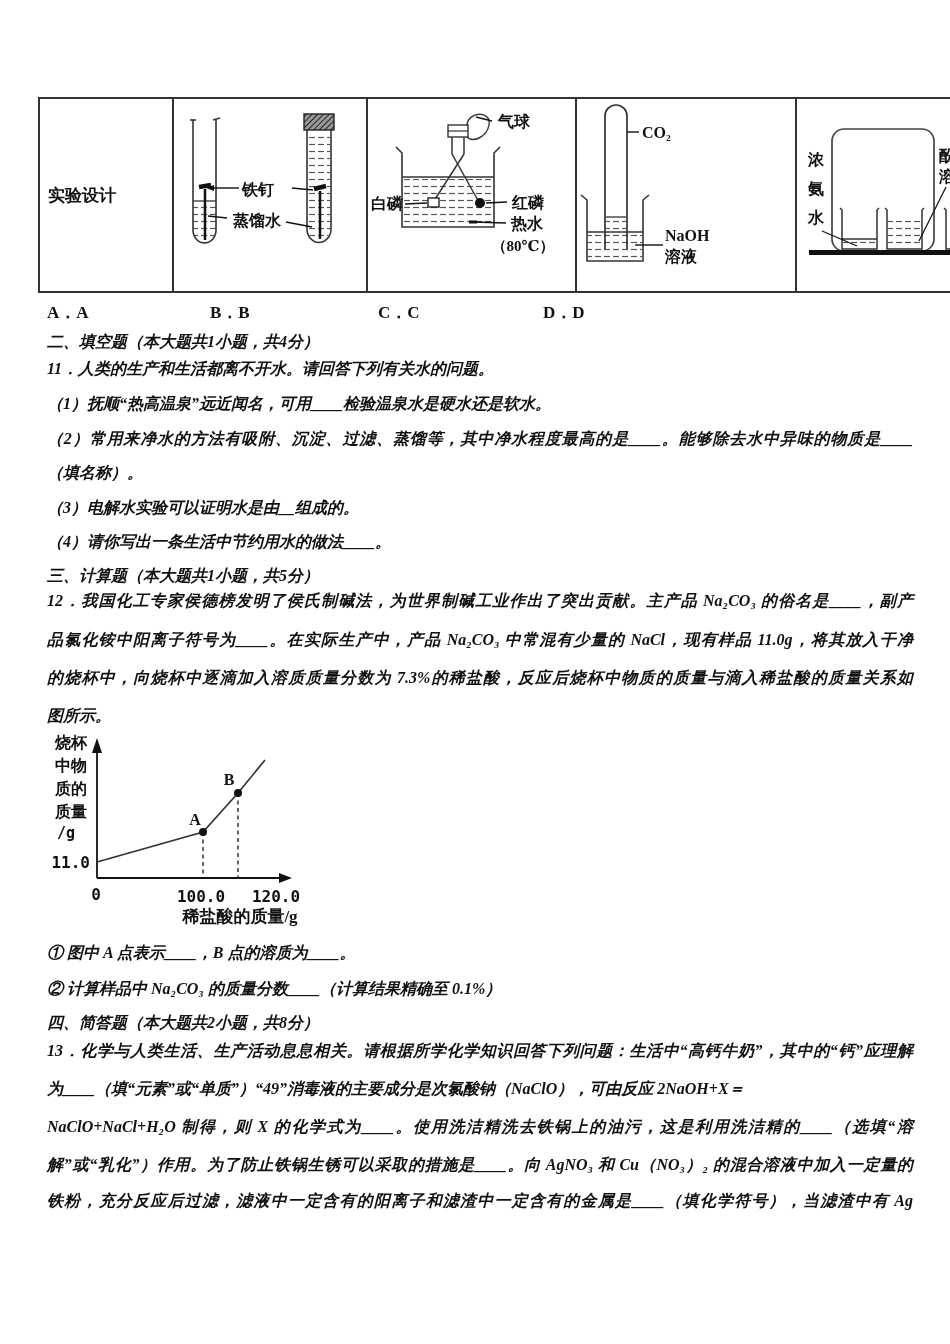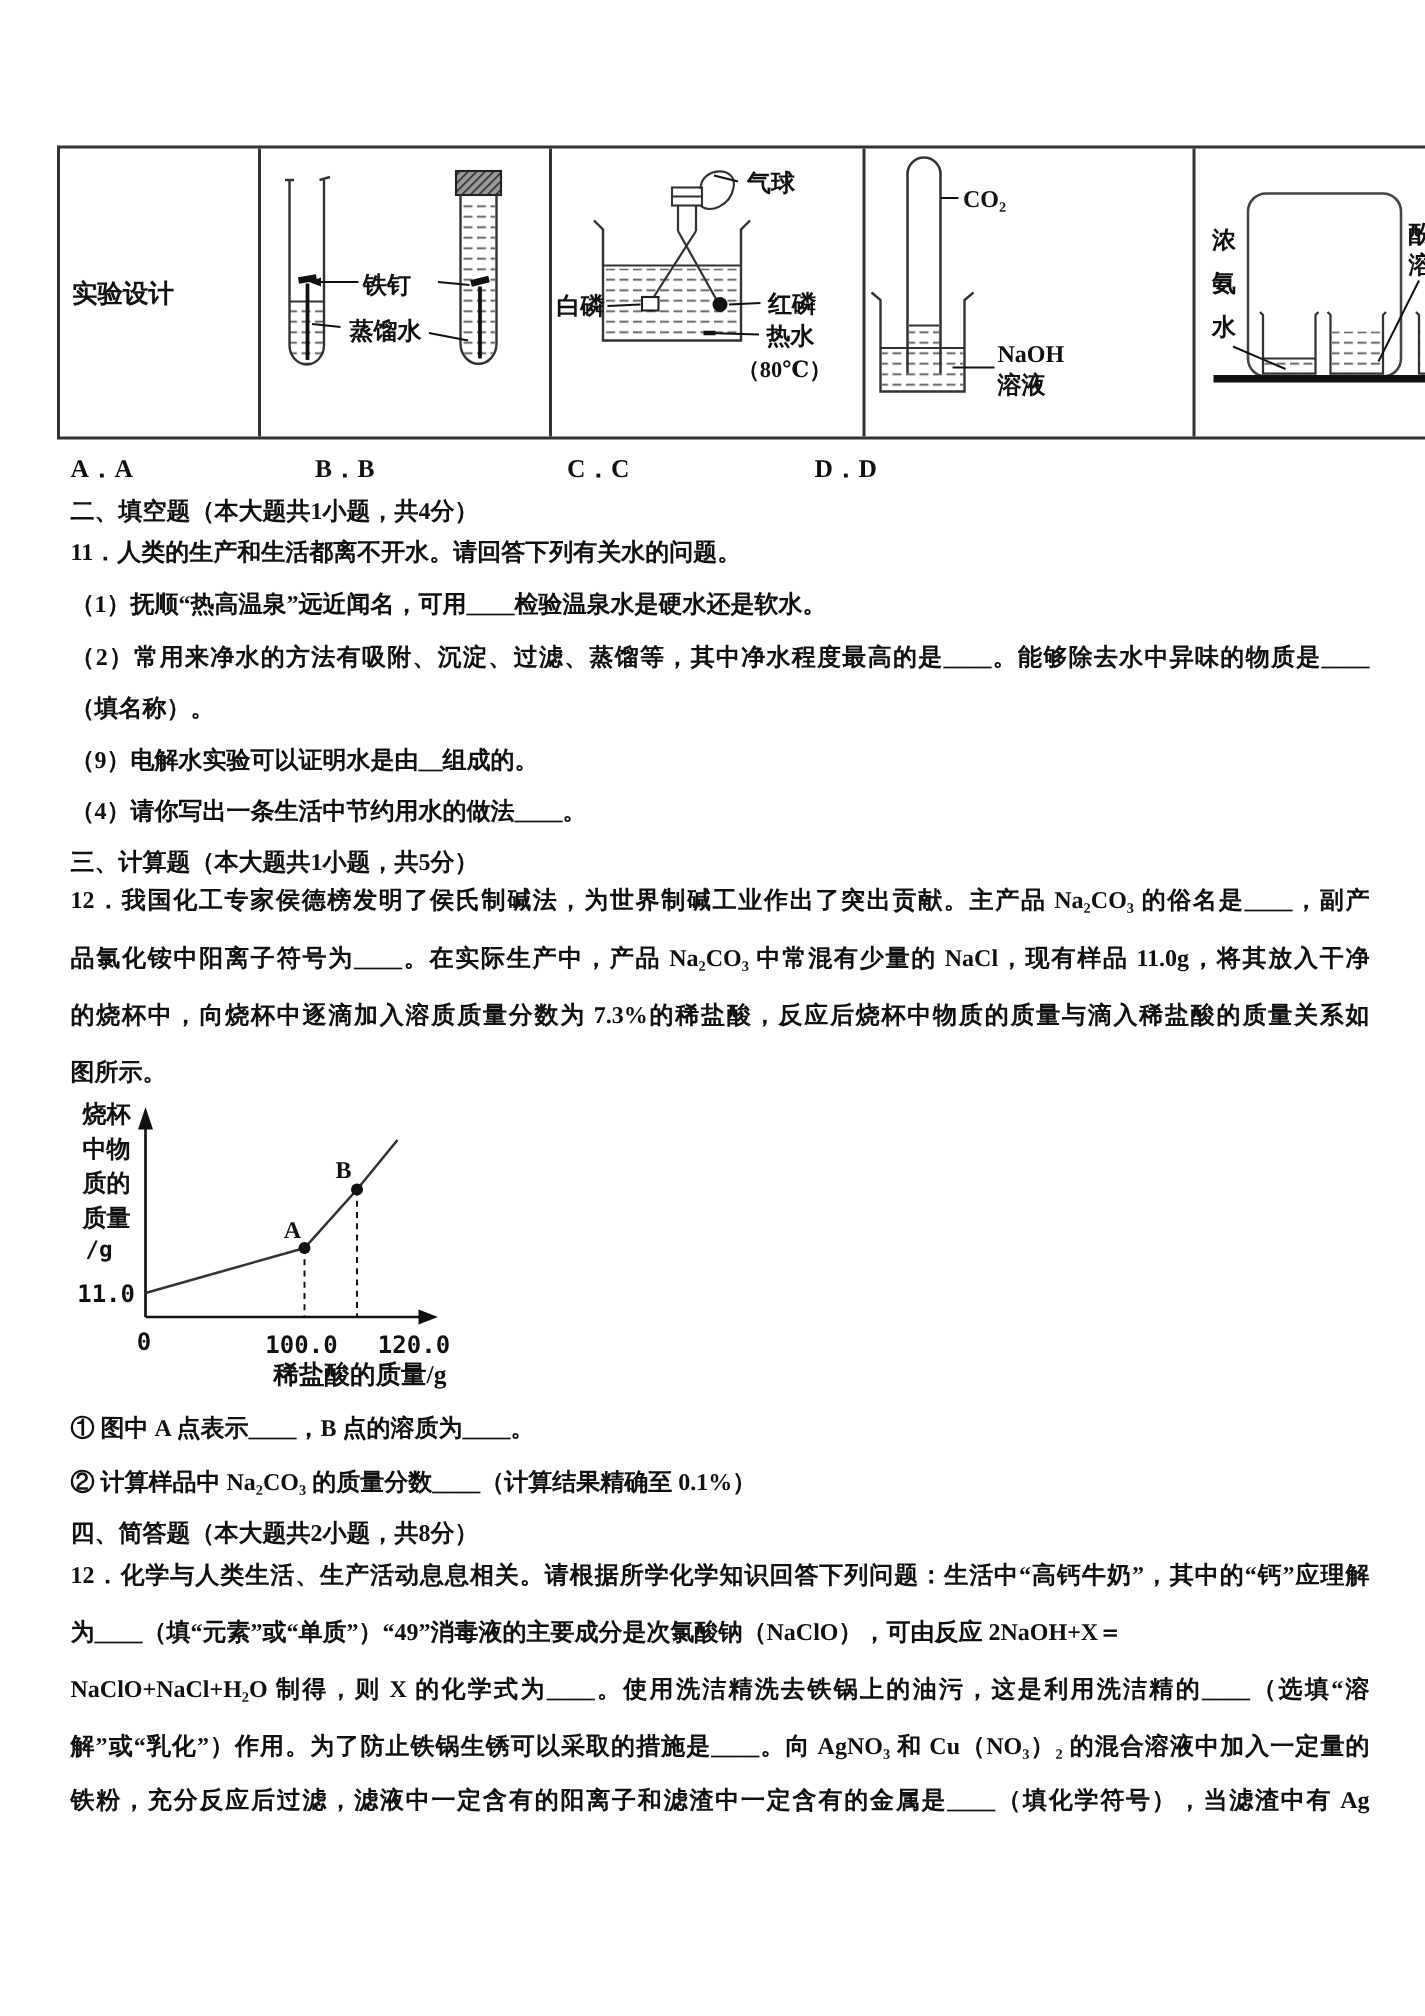--- a/index.html
+++ b/index.html
@@ -12,21 +12,21 @@
   .cell:last-child{border-right:none;}
   .c0{width:134px;display:flex;align-items:center;padding-left:8px;font-size:17px;}
   .c1{width:194px;} .c2{width:209px;} .c3{width:220px;} .c4{width:180px;}
   .cell svg{display:block;}
   svg text{font-family:"Liberation Serif","DejaVu Serif",serif;font-weight:bold;fill:#111;}
   svg .cjk{font-size:16px;}
   svg .mono{font-family:"DejaVu Sans Mono","Liberation Mono",monospace;font-size:15px;}
   
   .opt{position:absolute;top:301px;font-size:17px;white-space:nowrap;text-align:right;}
   
-  .tl{position:absolute;left:47px;width:866px;font-size:16px;line-height:22px;white-space:nowrap;}
+  .tl{position:absolute;left:47px;width:866px;font-size:16px;line-height:22px;white-space:nowrap;font-style:italic;}
   .tl.jf{white-space:normal;text-align:justify;text-align-last:justify;}
   
   .chart{position:absolute;left:38px;top:726px;}
 </style>
 </head>
 <body>
 
 <div class="page">
 
   <div class="exam-table">
@@ -172,21 +172,21 @@
   <span class="opt" style="left:47px">A．A</span>
   <span class="opt" style="left:210px">B．B</span>
   <span class="opt" style="left:378px">C．C</span>
   <span class="opt" style="left:543px">D．D</span>
 
   <div class="tl" style="top:331px">二、填空题（本大题共1小题，共4分）</div>
   <div class="tl" style="top:358px">11．人类的生产和生活都离不开水。请回答下列有关水的问题。</div>
   <div class="tl" style="top:393px">（1）抚顺“热高温泉”远近闻名，可用____检验温泉水是硬水还是软水。</div>
   <div class="tl jf" style="top:428px">（2）常用来净水的方法有吸附、沉淀、过滤、蒸馏等，其中净水程度最高的是____。能够除去水中异味的物质是____</div>
   <div class="tl" style="top:462px">（填名称）。</div>
-  <div class="tl" style="top:497px">（9）电解水实验可以证明水是由__组成的。</div>
+  <div class="tl" style="top:497px">（3）电解水实验可以证明水是由__组成的。</div>
   <div class="tl" style="top:531px">（4）请你写出一条生活中节约用水的做法____。</div>
 
   <div class="tl" style="top:565px">三、计算题（本大题共1小题，共5分）</div>
   <div class="tl jf" style="top:590px">12．我国化工专家侯德榜发明了侯氏制碱法，为世界制碱工业作出了突出贡献。主产品 Na₂CO₃ 的俗名是____，副产</div>
   <div class="tl jf" style="top:629px">品氯化铵中阳离子符号为____。在实际生产中，产品 Na₂CO₃ 中常混有少量的 NaCl，现有样品 11.0g，将其放入干净</div>
   <div class="tl jf" style="top:667px">的烧杯中，向烧杯中逐滴加入溶质质量分数为 7.3%的稀盐酸，反应后烧杯中物质的质量与滴入稀盐酸的质量关系如</div>
   <div class="tl" style="top:705px">图所示。</div>
 
   <svg class="chart" width="300" height="205" viewBox="0 0 300 205">
 
@@ -215,19 +215,19 @@
     <text x="202" y="196" text-anchor="middle" style="font-size:17px">稀盐酸的质量/g</text>
 
     <text x="157" y="99" text-anchor="middle" style="font-size:16px">A</text>
     <text x="191" y="59" text-anchor="middle" style="font-size:16px">B</text>
   </svg>
 
   <div class="tl" style="top:942px">① 图中 A 点表示____，B 点的溶质为____。</div>
   <div class="tl" style="top:978px">② 计算样品中 Na₂CO₃ 的质量分数____（计算结果精确至 0.1%）</div>
 
   <div class="tl" style="top:1012px">四、简答题（本大题共2小题，共8分）</div>
-  <div class="tl jf" style="top:1040px">12．化学与人类生活、生产活动息息相关。请根据所学化学知识回答下列问题：生活中“高钙牛奶”，其中的“钙”应理解</div>
+  <div class="tl jf" style="top:1040px">13．化学与人类生活、生产活动息息相关。请根据所学化学知识回答下列问题：生活中“高钙牛奶”，其中的“钙”应理解</div>
   <div class="tl" style="top:1078px">为____（填“元素”或“单质”）“49”消毒液的主要成分是次氯酸钠（NaClO），可由反应 2NaOH+X＝</div>
   <div class="tl jf" style="top:1154px">解”或“乳化”）作用。为了防止铁锅生锈可以采取的措施是____。向 AgNO₃ 和 Cu（NO₃）₂ 的混合溶液中加入一定量的</div>
   <div class="tl jf" style="top:1116px">NaClO+NaCl+H₂O 制得，则 X 的化学式为____。使用洗洁精洗去铁锅上的油污，这是利用洗洁精的____（选填“溶</div>
   <div class="tl jf" style="top:1190px">铁粉，充分反应后过滤，滤液中一定含有的阳离子和滤渣中一定含有的金属是____（填化学符号），当滤渣中有 Ag</div>
 
 </div>
 
 </body></html>

